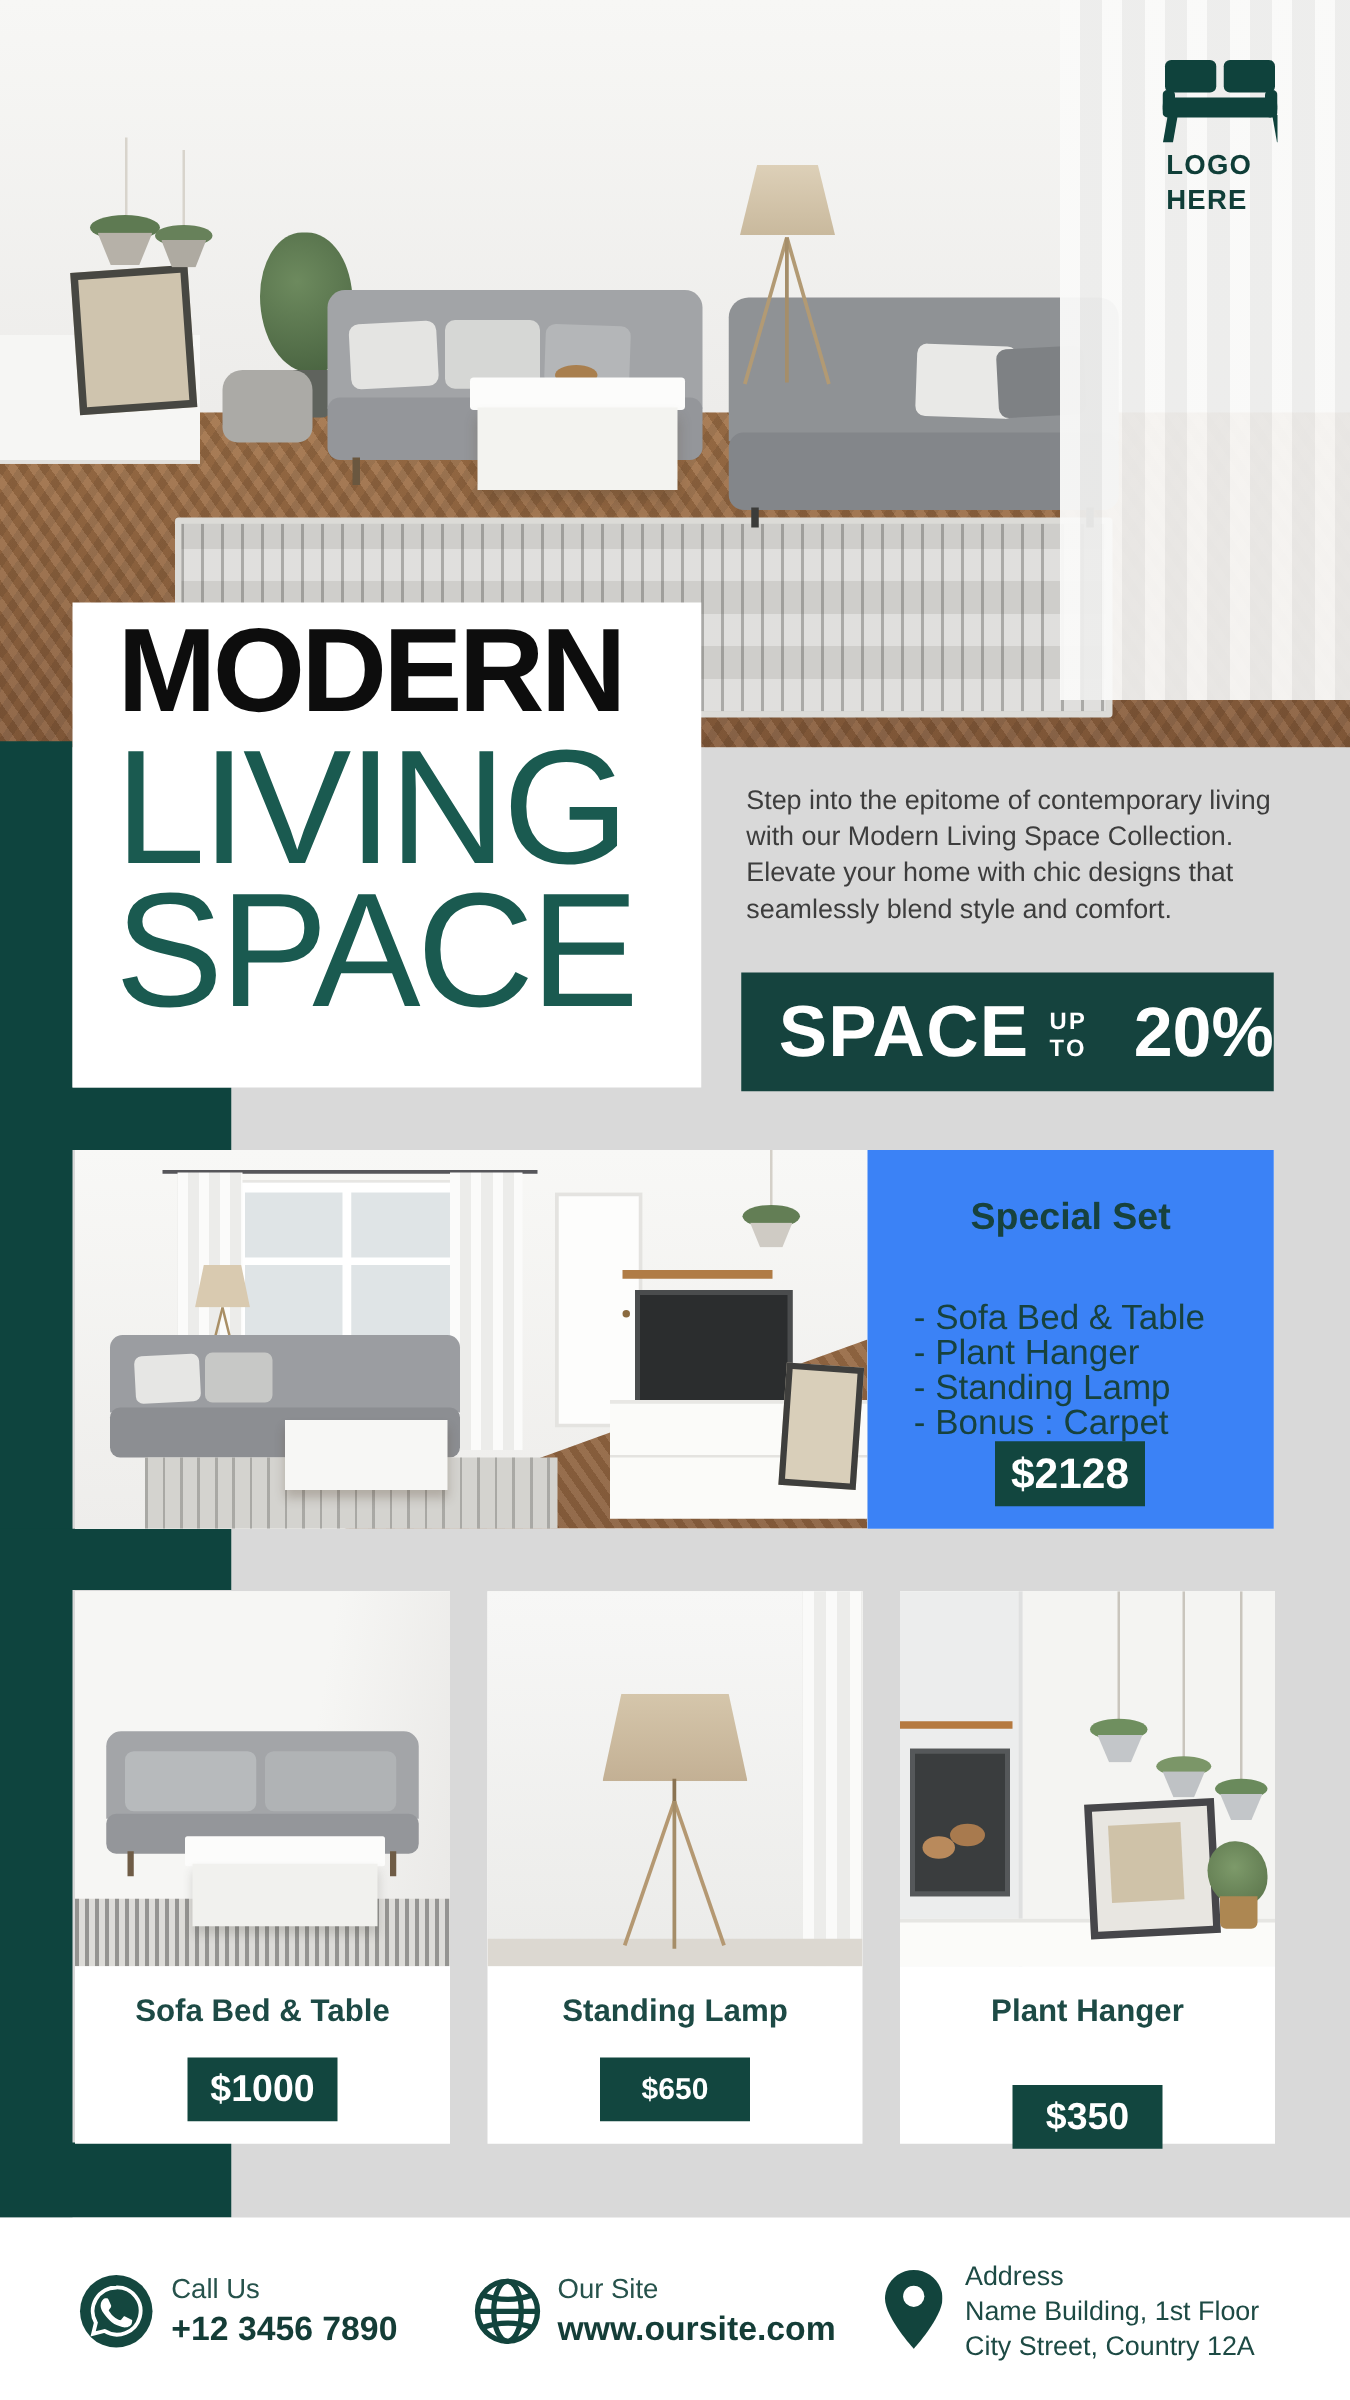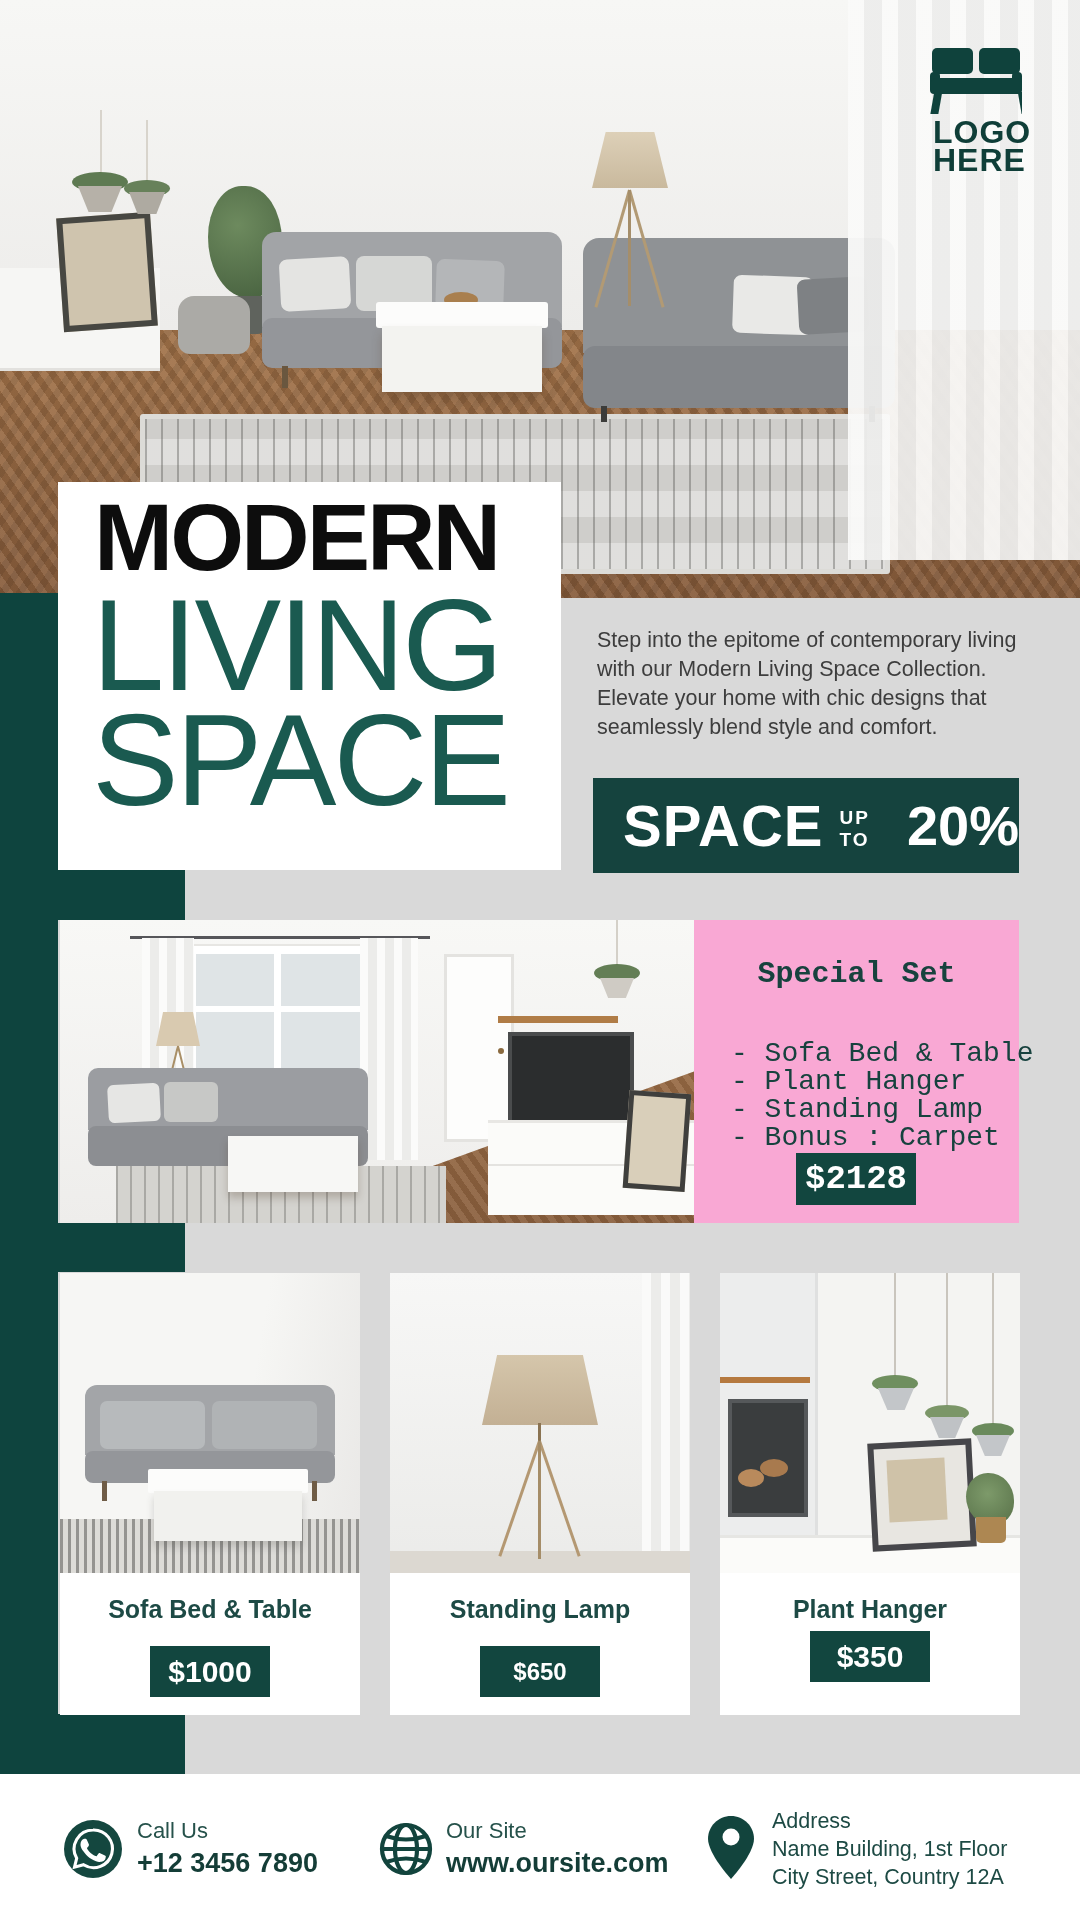--- a/index.html
+++ b/index.html
@@ -22,36 +22,36 @@
   .intro{left:597px;top:626px;width:424px;font-size:21.5px;line-height:29px;color:#3d3d3d;}
   
   .sale{left:593px;top:778px;width:426px;height:95px;background:#15433e;color:#fff;
         display:flex;align-items:center;padding:0 0 0 30px;box-sizing:border-box;}
   .sale-word{font-size:58px;font-weight:700;letter-spacing:1px;}
   .sale-upto{font-size:19px;font-weight:700;letter-spacing:2px;margin:6px 0 0 16px;}
   .sale-pct{font-size:56px;font-weight:700;margin-left:24px;}
   
   .hero-card{left:60px;top:920px;width:959px;height:303px;display:flex;background:#ffffff;}
   .hc-photo{position:relative;width:634px;height:303px;overflow:hidden;background:#f5f5f3;}
-  .hc-panel{position:relative;width:325px;height:303px;background:#f9a8d4;font-family:Liberation Mono, monospace;}
+  .hc-panel{position:relative;width:325px;height:303px;background:#3b82f6;}
   .hc-title{position:absolute;width:100%;text-align:center;font-weight:700;font-size:30px;
             line-height:34px;color:#17423e;}
   .hc-item{position:absolute;left:37px;font-size:28px;color:#17423e;line-height:28px;font-weight:400;white-space:nowrap;}
   
   .pcard{top:1273px;width:300px;height:442px;background:#ffffff;}
   .p-photo{position:absolute;left:0;top:0;width:300px;height:300px;overflow:hidden;background:#f3f3f1;}
   .p-name{position:absolute;left:0;top:322px;width:300px;text-align:center;font-size:25px;
           font-weight:700;color:#1d4a45;}
   
   .footer{left:0;top:1774px;width:1080px;height:146px;background:#ffffff;}
   .f-label{position:absolute;font-size:22px;color:#26524b;font-weight:400;}
   .f-value{position:absolute;font-size:27px;color:#143d37;font-weight:700;white-space:nowrap;}
   .f-addr{position:absolute;font-size:21.5px;line-height:28px;color:#1d4a44;}
   
-  .logo-text{position:absolute;left:933px;top:118px;font-size:32px;font-weight:700;
+  .logo-text{position:absolute;left:933px;top:118px;font-size:22px;font-weight:700;
              line-height:28px;letter-spacing:1px;color:#0f3e38;}
   
   .s{position:absolute;}
 </style>
 </head>
 <body>
 
 <div class="page">
 
   <div class="abs hero">
@@ -216,21 +216,21 @@
       <div class="s" style="left:210px;top:144px;width:34px;height:21px;background:#bfc2c5;clip-path:polygon(0 0,100% 0,74% 100%,26% 100%);"></div>
       <div class="s" style="left:272px;top:0;width:2px;height:160px;background:#c9c5bd;"></div>
       <div class="s" style="left:252px;top:150px;width:42px;height:16px;background:#6a8a5c;border-radius:50%;"></div>
       <div class="s" style="left:256px;top:162px;width:34px;height:21px;background:#c3c6c9;clip-path:polygon(0 0,100% 0,74% 100%,26% 100%);"></div>
       <div class="s" style="left:150px;top:168px;width:92px;height:96px;background:#e8e6e1;border:6px solid #46464a;transform:rotate(-3deg);"></div>
       <div class="s" style="left:168px;top:186px;width:58px;height:62px;background:#cfc2a8;transform:rotate(-3deg);"></div>
       <div class="s" style="left:246px;top:200px;width:48px;height:52px;background:radial-gradient(circle at 45% 40%,#7d9a6a,#577048);border-radius:46% 54% 44% 56%;"></div>
       <div class="s" style="left:256px;top:244px;width:30px;height:26px;background:#ad8752;border-radius:0 0 5px 5px;"></div>
     </div>
     <div class="p-name">Plant Hanger</div>
-    <div class="price-btn" style="left:90px;top:358px;width:120px;height:51px;font-size:30px;">$350</div>
+    <div class="price-btn" style="left:90px;top:395px;width:120px;height:51px;font-size:30px;">$350</div>
   </div>
 
   <div class="abs footer">
 
     <div class="abs" style="left:64px;top:46px;width:58px;height:58px;background:#14473f;border-radius:50%;">
       <svg width="58" height="58" viewBox="0 0 32 32">
         <path d="M16 5.5a10.4 10.4 0 0 0-9 15.6L5.8 26l5-1.3A10.4 10.4 0 1 0 16 5.5z" fill="none" stroke="#ffffff" stroke-width="1.7"></path>
         <path d="M12.6 10.9c-.3-.6-.5-.6-.8-.6h-.6c-.2 0-.6.1-.9.4-.3.3-1.2 1.1-1.2 2.8s1.2 3.3 1.4 3.5c.2.2 2.4 3.8 5.9 5.2 2.9 1.2 3.5 1 4.2.9.6-.1 2-.8 2.2-1.6.3-.8.3-1.5.2-1.6-.1-.1-.3-.2-.7-.4l-2.4-1.2c-.3-.1-.6-.2-.8.2-.2.3-.9 1.1-1 1.3-.2.2-.4.2-.7.1-.3-.2-1.4-.5-2.7-1.7-1-.9-1.7-2-1.9-2.3-.2-.3 0-.5.1-.7l.5-.6c.2-.2.2-.3.3-.6.1-.2.1-.4 0-.6l-1.1-2.5z" fill="#ffffff"></path>
       </svg>
     </div>

